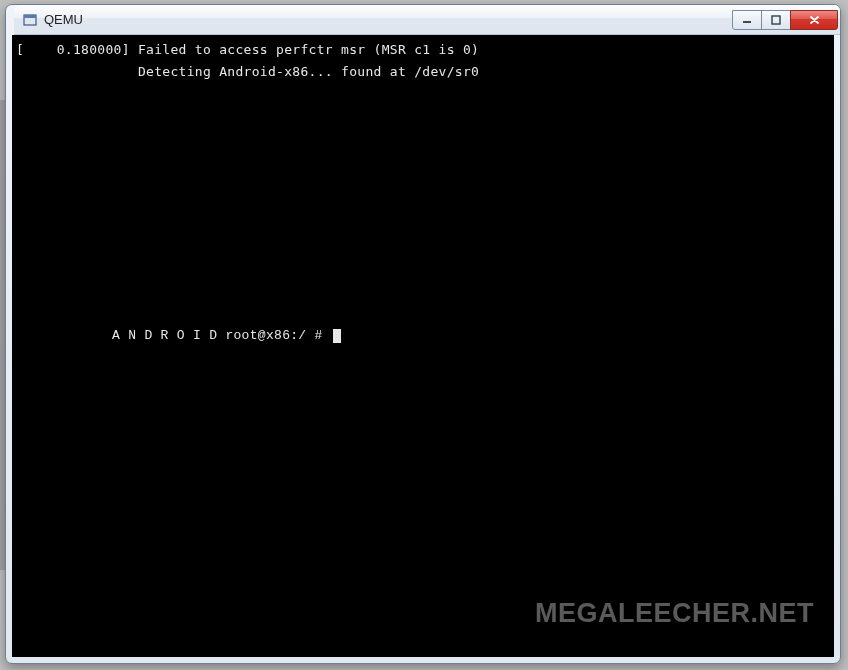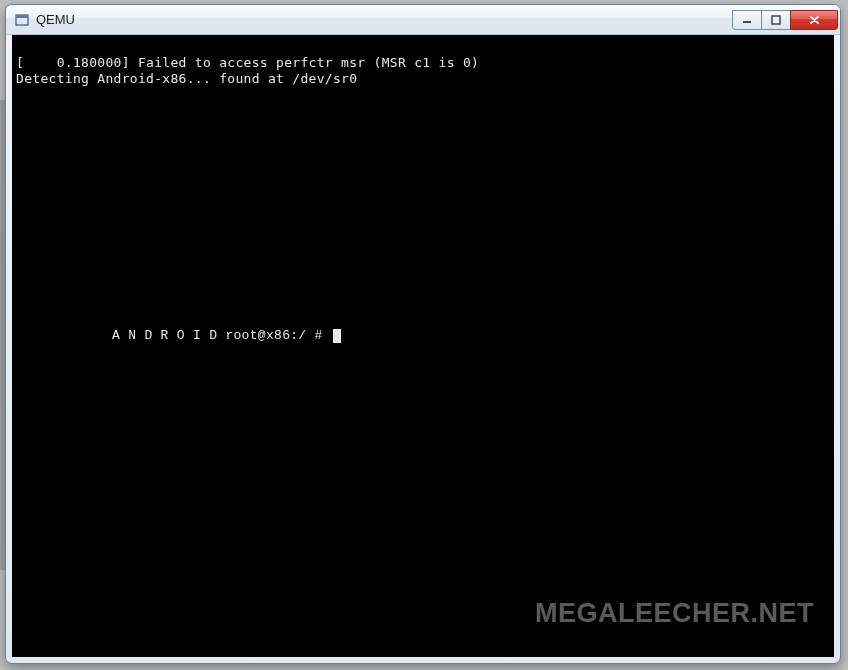--- a/index.html
+++ b/index.html
@@ -32,20 +32,21 @@
     }
     
     .titlebar {
       height: 30px;
       display: flex;
       align-items: center;
       padding: 0 2px 0 8px;
       background: linear-gradient(to bottom, #fdfdfe 0%, #eef2f7 45%, #e0e7f1 46%, #dfe6f0 100%);
       border-bottom: 1px solid #b8c4d4;
       border-radius: 6px 6px 0 0;
+      margin-left: 8px;
     }
     
     .app-icon {
       width: 16px;
       height: 16px;
       margin-right: 6px;
       display: flex;
       align-items: center;
       justify-content: center;
     }
@@ -100,25 +101,26 @@
       background: #000;
       position: relative;
       font-family: "Lucida Console", Consolas, monospace;
       font-size: 13px;
       color: #e8e8e8;
       overflow: hidden;
     }
     
     .terminal-text {
       position: absolute;
-      top: 20px;
+      top: 4px;
       left: 4px;
       white-space: pre;
-      line-height: 16px;
+      line-height: 22px;
       letter-spacing: 0.3px;
+      text-align: right;
     }
     
     .prompt-line {
       position: absolute;
       top: 293px;
       left: 100px;
       white-space: pre;
       letter-spacing: 0.3px;
       font-family: Liberation Mono, monospace;
     }

